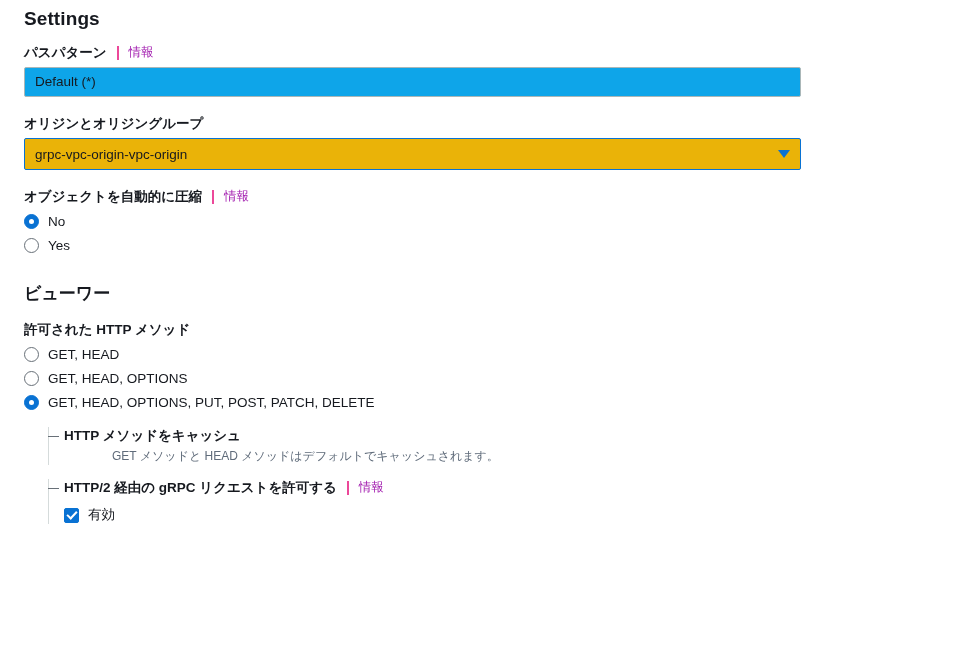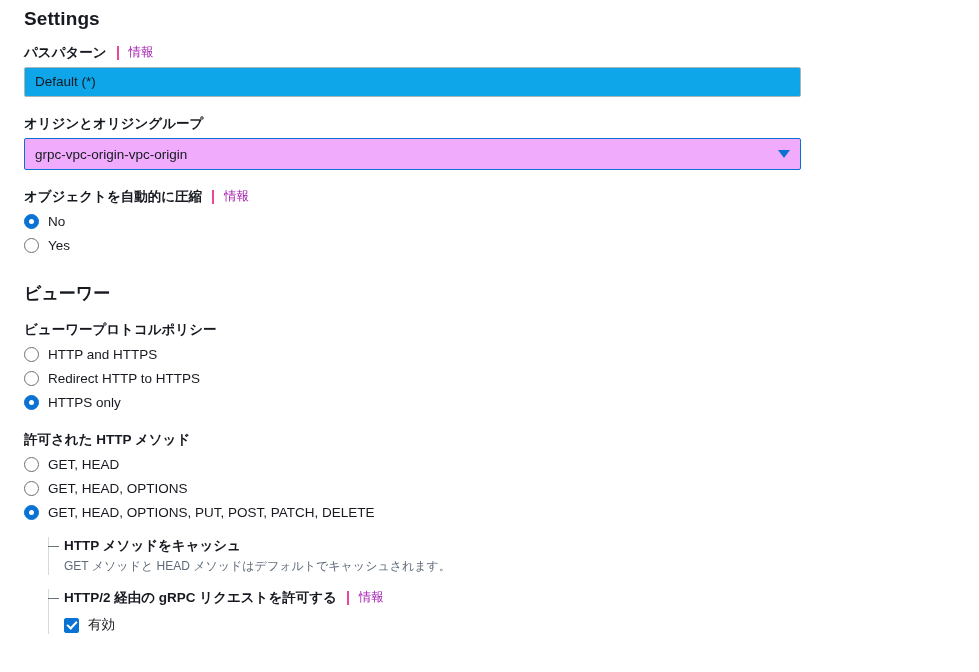--- a/index.html
+++ b/index.html
@@ -56,21 +56,21 @@
     padding: 0 10px;
     line-height: 28px;
     display: flex;
     align-items: center;
   }
   .select-box {
     width: 777px;
     height: 32px;
     border: 1px solid #0972d3;
     border-radius: 2px;
-    background: #f0abfc;
+    background: #eab308;
     font-size: 13.5px;
     color: #16191f;
     padding: 0 10px;
     display: flex;
     align-items: center;
     justify-content: space-between;
     cursor: pointer;
   }
   .caret {
     width: 0;
@@ -148,20 +148,21 @@
     font-size: 13.5px;
     font-weight: bold;
     color: #16191f;
     display: flex;
     align-items: center;
   }
   .help-text {
     font-size: 12px;
     color: #5f6b7a;
     margin-top: 3px;
+    margin-left: 48px;
   }
   .check-row {
     display: flex;
     align-items: center;
     margin-top: 9px;
     cursor: pointer;
   }
   .checkbox {
     width: 15px;
     height: 15px;
@@ -224,37 +225,20 @@
       <span class="radio-label">No</span>
     </div>
     <div class="radio-row">
       <span class="radio"></span>
       <span class="radio-label">Yes</span>
     </div>
   </div>
 
   <div class="section-title">ビューワー</div>
 
-  <div class="block">
-    <div class="field-label">
-      <span>ビューワープロトコルポリシー</span>
-    </div>
-    <div class="radio-row">
-      <span class="radio"></span>
-      <span class="radio-label">HTTP and HTTPS</span>
-    </div>
-    <div class="radio-row">
-      <span class="radio"></span>
-      <span class="radio-label">Redirect HTTP to HTTPS</span>
-    </div>
-    <div class="radio-row">
-      <span class="radio checked"></span>
-      <span class="radio-label">HTTPS only</span>
-    </div>
-  </div>
 
   <div class="block">
     <div class="field-label">
       <span>許可された HTTP メソッド</span>
     </div>
     <div class="radio-row">
       <span class="radio"></span>
       <span class="radio-label">GET, HEAD</span>
     </div>
     <div class="radio-row">

